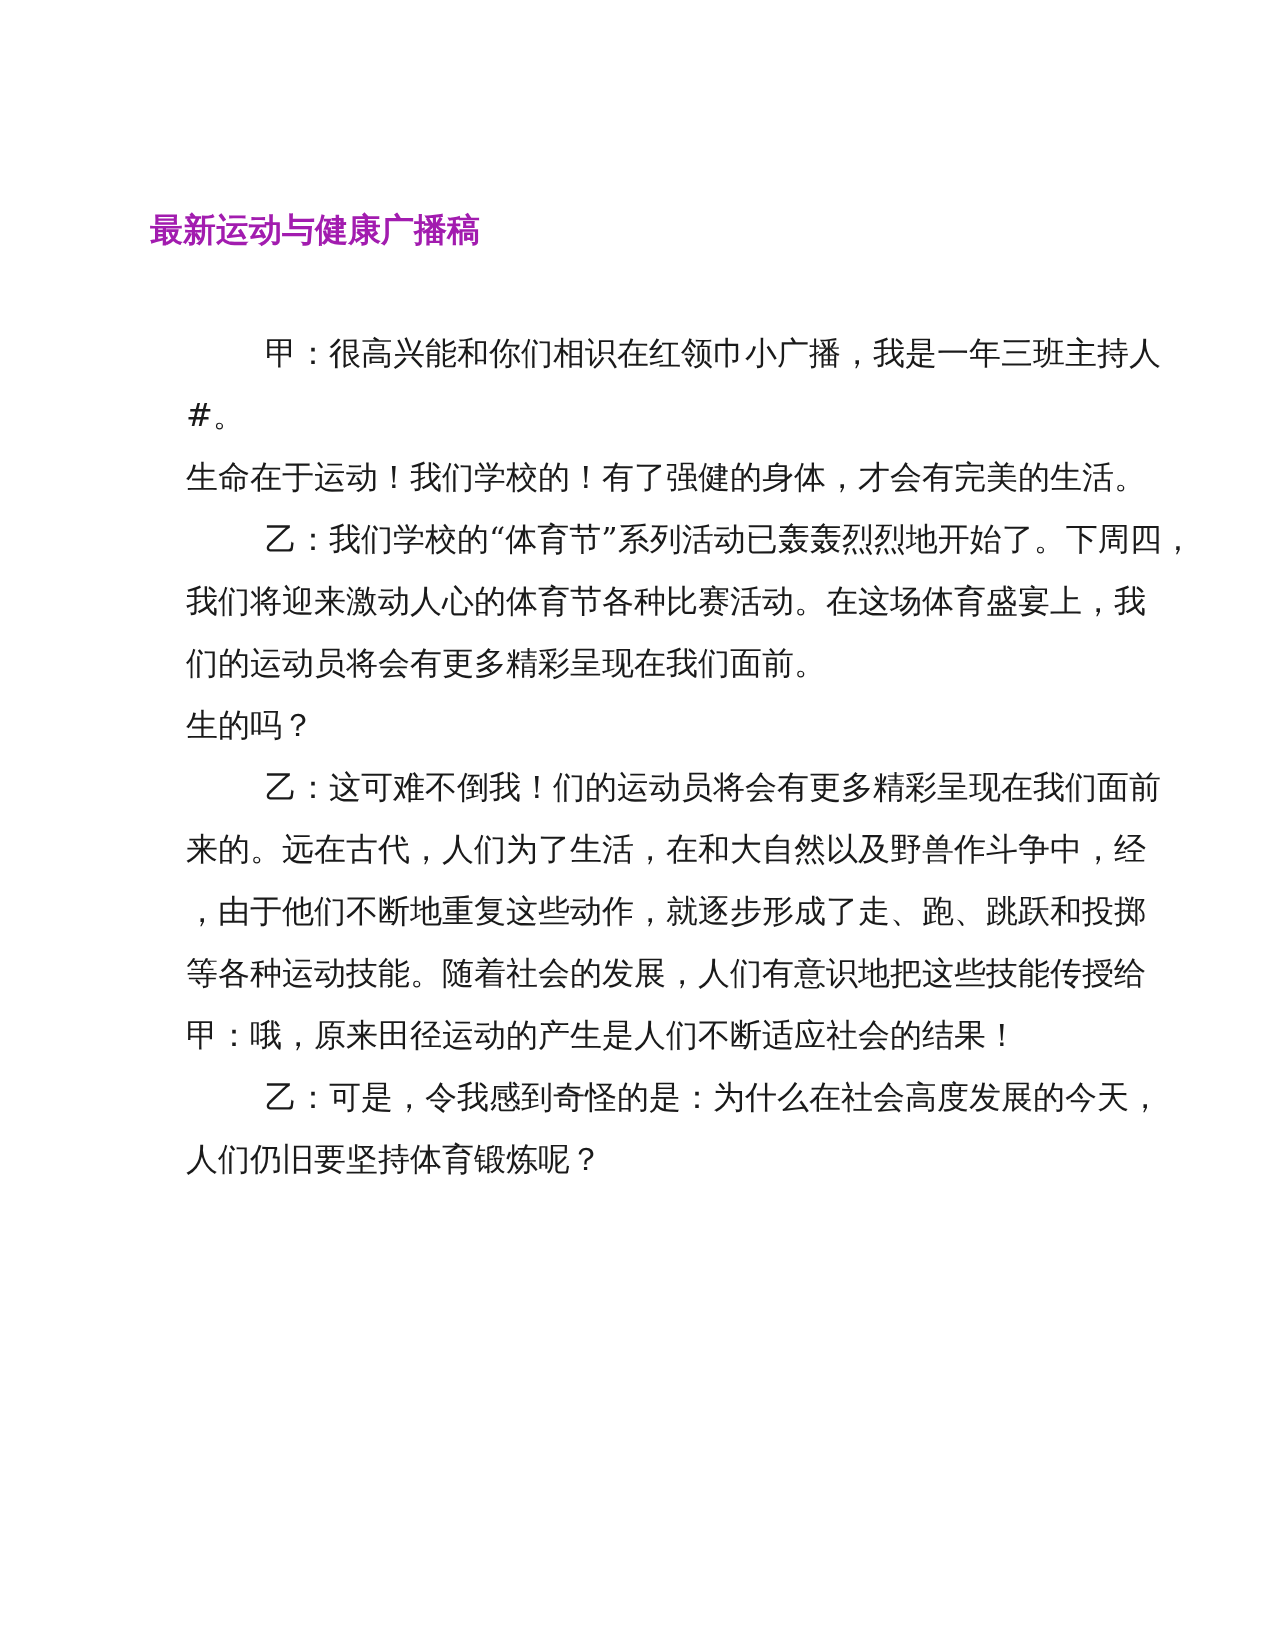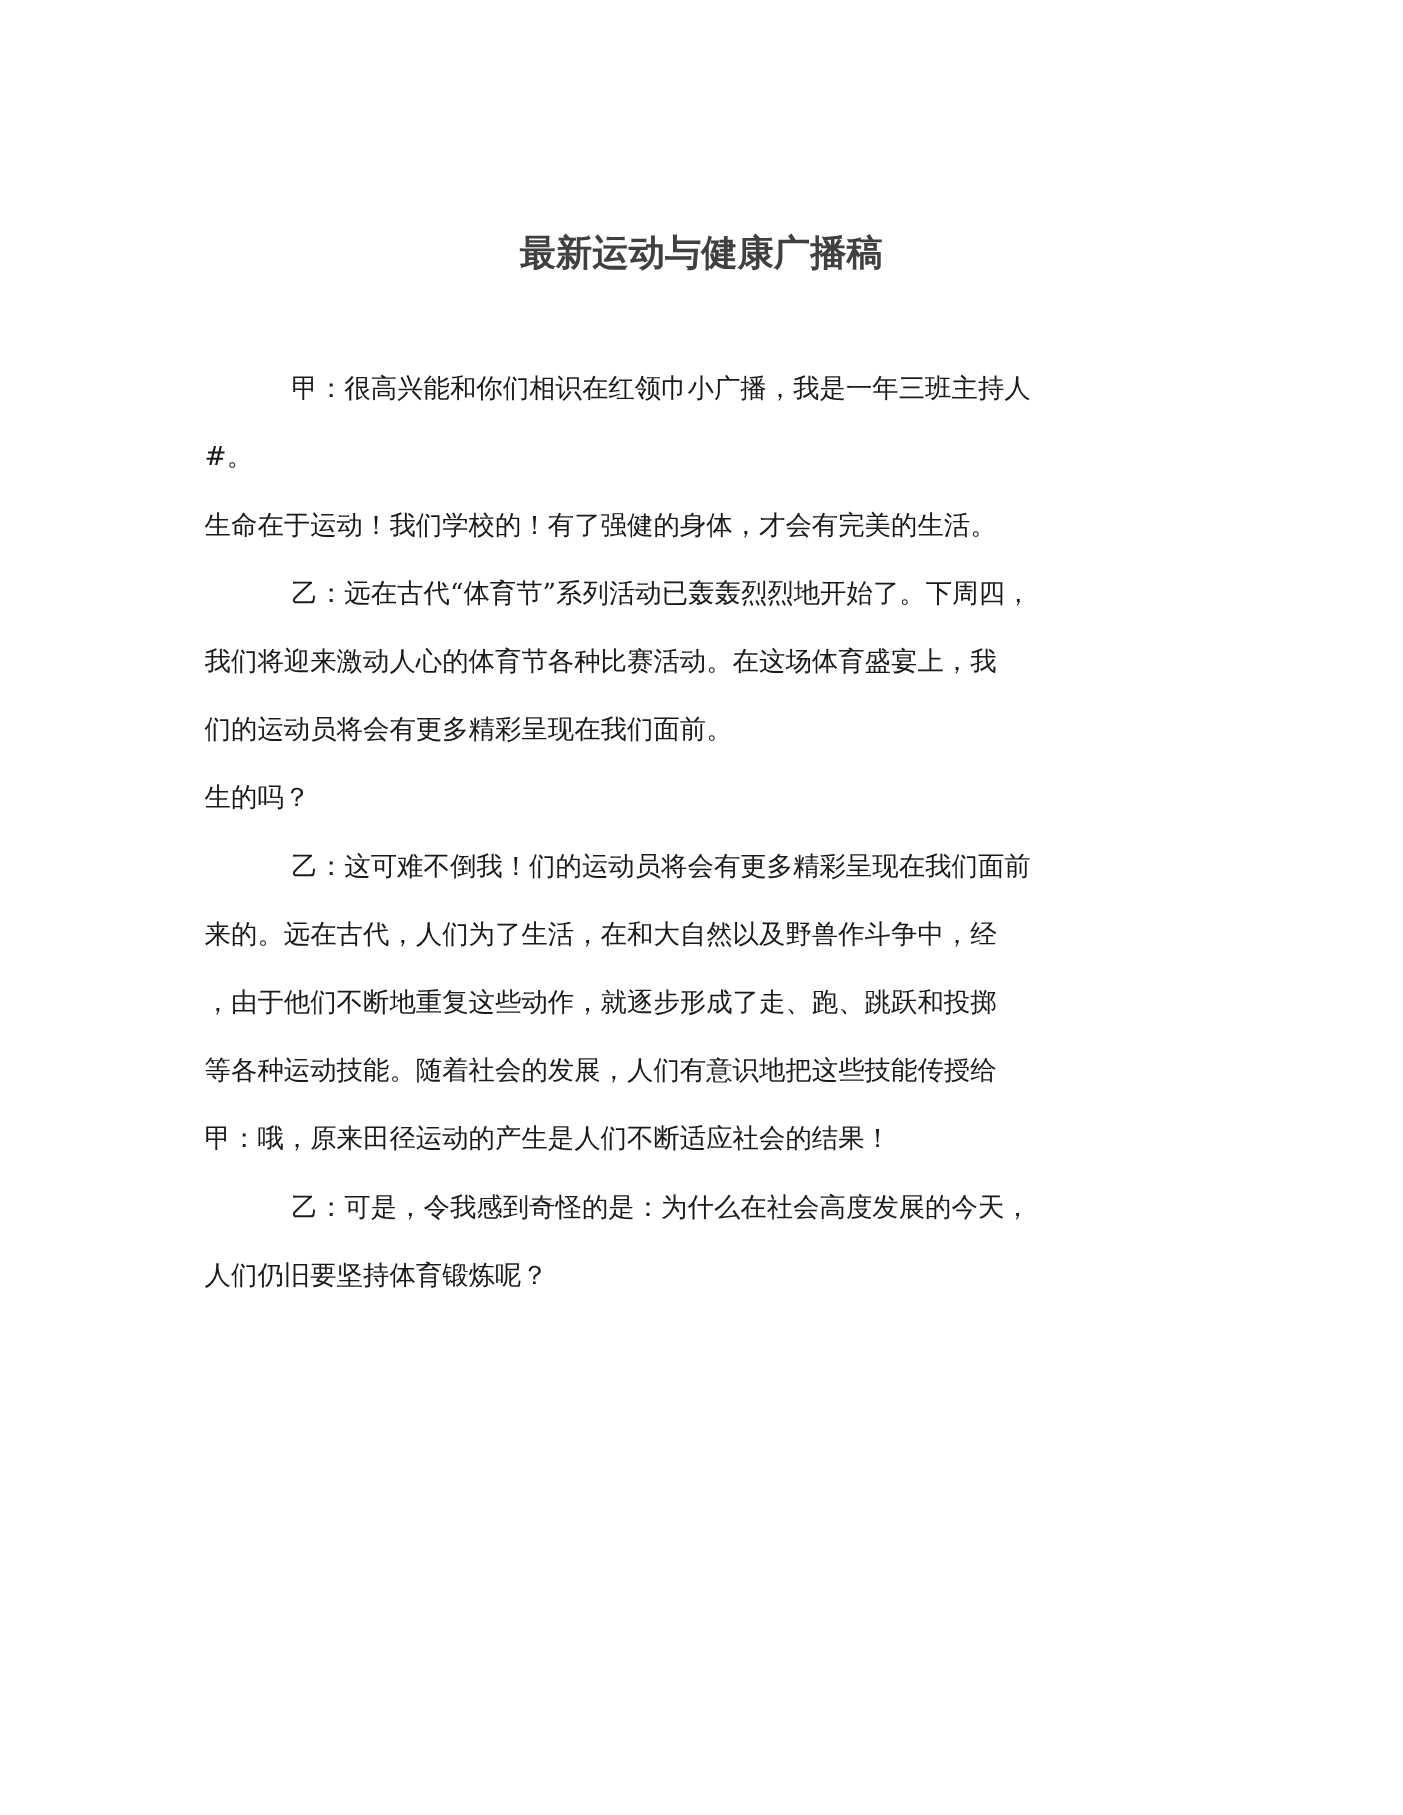--- a/index.html
+++ b/index.html
@@ -12,59 +12,58 @@
     overflow: hidden;
     color: #1a1a1a;
     font-family: "DejaVu Serif", serif;
   }
   .doc-title {
     position: absolute;
     left: 150px;
     top: 199px;
     width: 975px;
     margin: 0;
-    text-align: center;
     font-family: "DejaVu Sans", sans-serif;
     font-weight: bold;
     font-size: 33px;
     line-height: 62px;
-    color: #404040;
+    color: #a21caf;
   }
   .doc-body {
     position: absolute;
     left: 186px;
     top: 322px;
     width: 980px;
   }
   .paragraph { margin: 0; padding: 0; }
   .line {
     height: 62px;
     line-height: 62px;
-    font-size: 24px;
+    font-size: 32px;
     letter-spacing: 0px;
     white-space: pre;
     overflow: visible;
   }
   .line.first { padding-left: 79px; }
 </style>
 </head>
 <body>
 
 <div class="page">
   <h1 class="doc-title">最新运动与健康广播稿</h1>
   <div class="doc-body">
       <div class="paragraph">
         <div class="line first">甲：很高兴能和你们相识在红领巾小广播，我是一年三班主持人</div>
         <div class="line">#。</div>
       </div>
       <div class="paragraph">
         <div class="line">生命在于运动！我们学校的！有了强健的身体，才会有完美的生活。</div>
       </div>
       <div class="paragraph">
-        <div class="line first">乙：远在古代“体育节”系列活动已轰轰烈烈地开始了。下周四，</div>
+        <div class="line first">乙：我们学校的“体育节”系列活动已轰轰烈烈地开始了。下周四，</div>
         <div class="line">我们将迎来激动人心的体育节各种比赛活动。在这场体育盛宴上，我</div>
         <div class="line">们的运动员将会有更多精彩呈现在我们面前。</div>
       </div>
       <div class="paragraph">
         <div class="line">生的吗？</div>
       </div>
       <div class="paragraph">
         <div class="line first">乙：这可难不倒我！们的运动员将会有更多精彩呈现在我们面前</div>
         <div class="line">来的。远在古代，人们为了生活，在和大自然以及野兽作斗争中，经</div>
         <div class="line">，由于他们不断地重复这些动作，就逐步形成了走、跑、跳跃和投掷</div>

